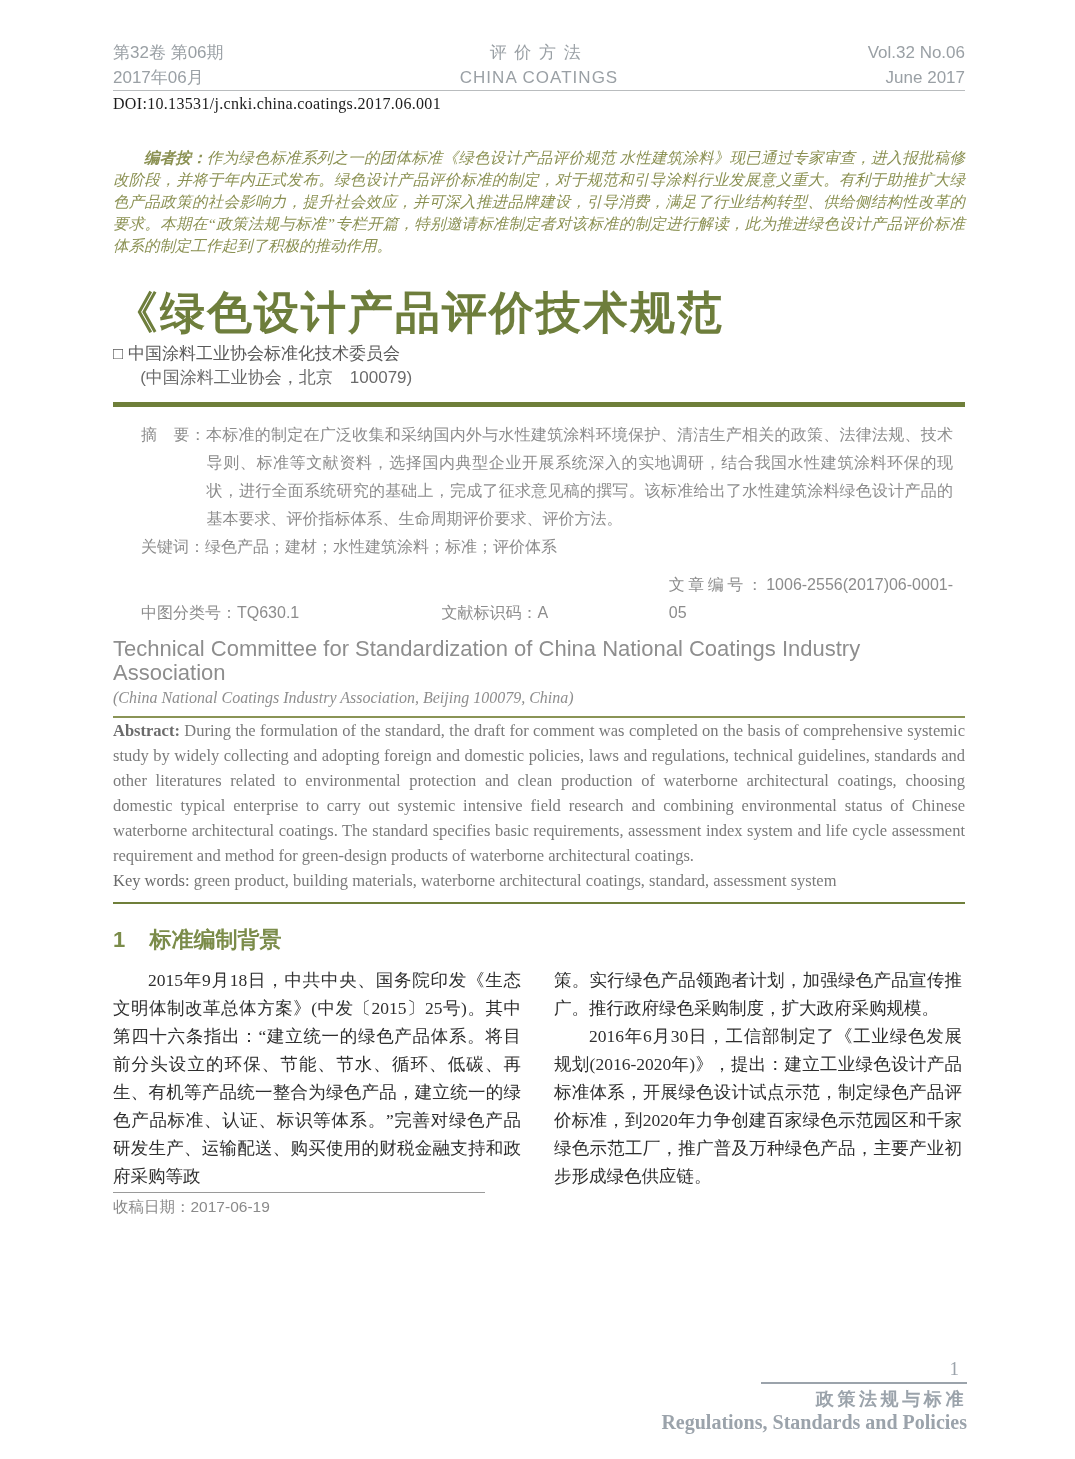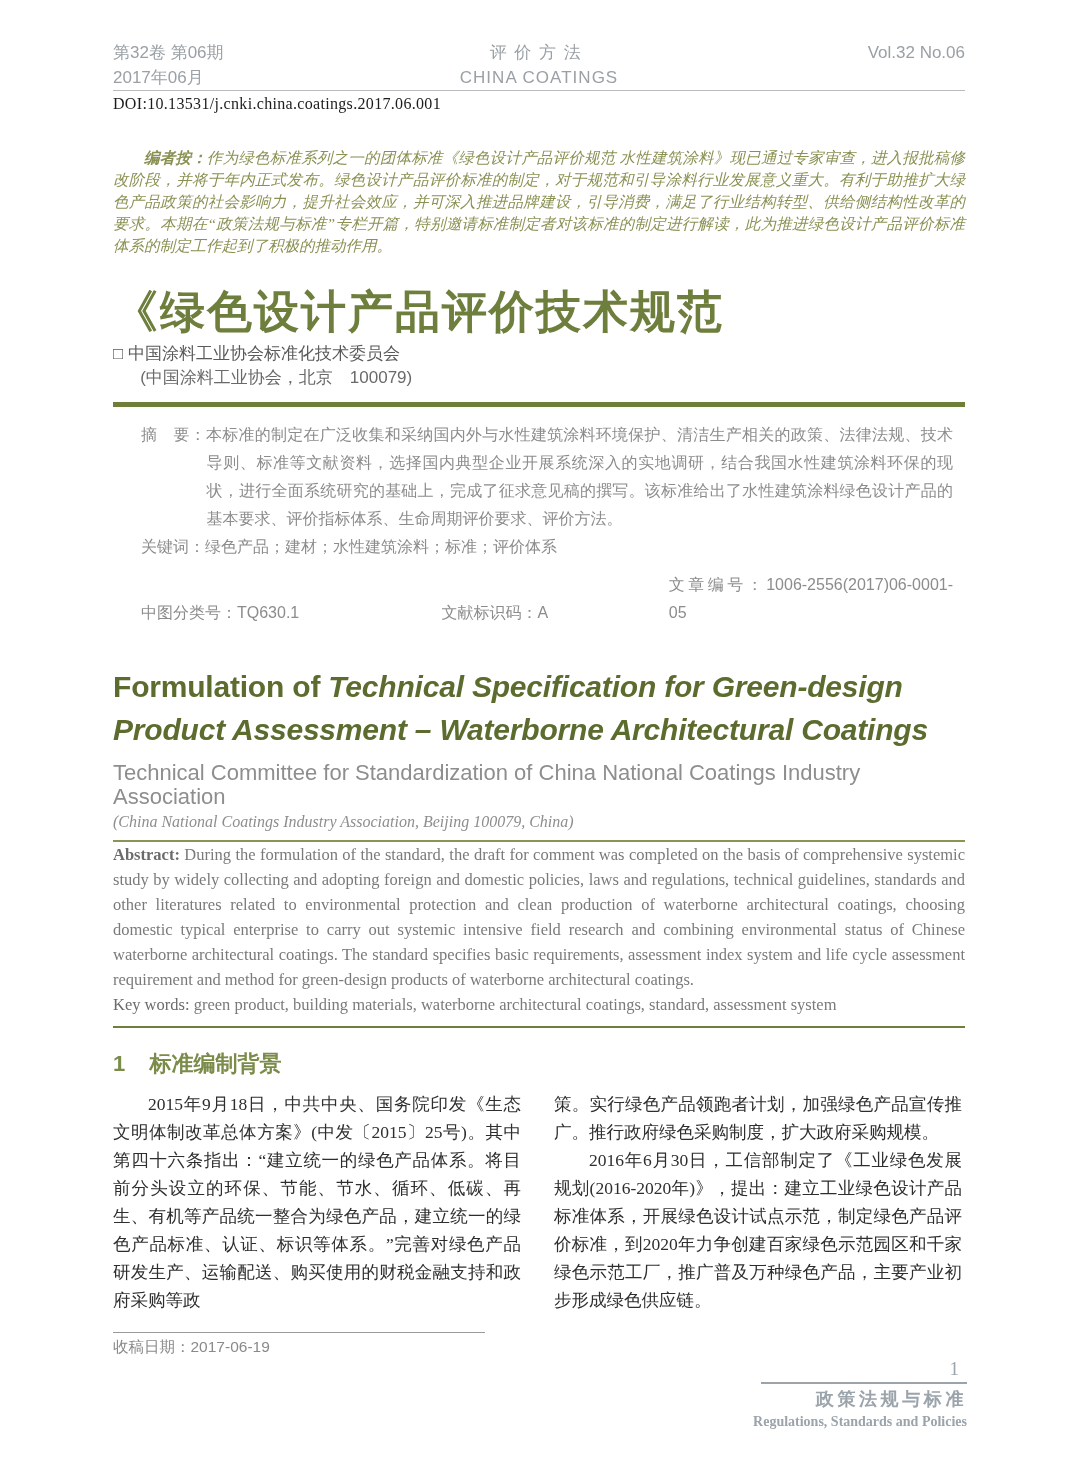--- a/index.html
+++ b/index.html
@@ -41,21 +41,21 @@
     font-size:15.5px;line-height:22px;
     text-indent:2em;
     text-align:justify;
   }
   .editor-note .en-label{font-weight:bold;}
 
   
   .title-cn{
     margin-top:26px;
     color:#6e7e3c;
-    font-family:Liberation Serif, serif;
+    font-family:Liberation Sans, sans-serif;
     font-weight:700;
     font-size:45px;line-height:59px;
     letter-spacing:2px;
   }
 
   
   .authors-cn{margin-top:0;font-size:17px;line-height:24px;color:#5a5a5a;
     font-family:"Liberation Sans", sans-serif;}
   .authors-cn .aff{padding-left:1.6em;color:#6a6a6a;}
 
@@ -124,56 +124,57 @@
   .col{width:408px;
     font-family:"Liberation Serif", serif;
     font-size:17.5px;line-height:28px;color:#2e2e2e;
     text-align:justify;}
   .col.left{margin-right:33px;}
   .col p{margin:0;}
   .col p.indent{text-indent:2em;}
 
   
   .footnote{
-    margin-top:18px;width:372px;
+    margin-top:2px;width:372px;
     border-top:1px solid #9a9a9a;
     padding-top:3px;
     color:#8a8a8a;
     font-family:"Liberation Sans", sans-serif;
     font-size:15.5px;line-height:22px;
   }
 
   
   .page-footer{
     position:absolute;right:108px;top:1358px;
     text-align:right;color:#9ba3ab;
     font-family:"Liberation Serif", serif;
   }
   .page-footer .pagenum{font-size:19px;line-height:22px;padding-right:8px;}
   .page-footer .f-rule{width:206px;border-top:2px solid #9ba3ab;margin:2px 0 3px auto;}
   .page-footer .col-cn{font-weight:bold;font-size:18px;line-height:24px;letter-spacing:.2em;}
-  .page-footer .col-en{font-weight:bold;font-size:14px;line-height:22px;}
+  .page-footer .col-en{font-weight:bold;font-size:20px;line-height:22px;}
 </style>
 </head>
 <body>
 
 <div class="page">
   <div class="content">
 
     <div class="journal-header">
       <div class="h-left">
         <div>第32卷 第06期</div>
         <div>2017年06月</div>
       </div>
       <div class="h-center">
         <div class="cn">评价方法</div>
         <div class="en">CHINA COATINGS</div>
       </div>
       <div class="h-right">
         <div>Vol.32 No.06</div>
+        <div>June 2017</div>
       </div>
     </div>
     <div class="doi-line">DOI:10.13531/j.cnki.china.coatings.2017.06.001</div>
 
     <p class="editor-note"><span class="en-label">编者按：</span><span>作为绿色标准系列之一的团体标准《绿色设计产品评价规范 水性建筑涂料》现已通过专家审查，进入报批稿修改阶段，并将于年内正式发布。绿色设计产品评价标准的制定，对于规范和引导涂料行业发展意义重大。有利于助推扩大绿色产品政策的社会影响力，提升社会效应，并可深入推进品牌建设，引导消费，满足了行业结构转型、供给侧结构性改革的要求。本期在“政策法规与标准”专栏开篇，特别邀请标准制定者对该标准的制定进行解读，此为推进绿色设计产品评价标准体系的制定工作起到了积极的推动作用。</span></p>
 
     <div class="title-cn">
       <div>《绿色设计产品评价技术规范</div>
     </div>
 
@@ -187,21 +188,20 @@
     <div class="abs-block">
       <p class="hang" style="margin:0;"><span>摘　要：</span><span>本标准的制定在广泛收集和采纳国内外与水性建筑涂料环境保护、清洁生产相关的政策、法律法规、技术导则、标准等文献资料，选择国内典型企业开展系统深入的实地调研，结合我国水性建筑涂料环保的现状，进行全面系统研究的基础上，完成了征求意见稿的撰写。该标准给出了水性建筑涂料绿色设计产品的基本要求、评价指标体系、生命周期评价要求、评价方法。</span></p>
       <p class="hang kw-line" style="margin:0;"><span>关键词：</span><span>绿色产品；建材；水性建筑涂料；标准；评价体系</span></p>
       <div class="clc-row">
         <span class="c1"><span>中图分类号：</span><span>TQ630.1</span></span>
         <span class="c2"><span>文献标识码：</span><span>A</span></span>
         <span class="c3"><span>文章编号：</span><span>1006-2556(2017)06-0001-05</span></span>
       </div>
     </div>
 
-    <div class="title-en"><span>Formulation of </span><span class="it">Technical Specification for Green-design</span><span class="line2">Product Assessment – Waterborne Architectural Coatings</span></div>
 
     <div class="authors-en">
       <div class="name">Technical Committee for Standardization of China National Coatings Industry Association</div>
       <div class="aff">(China National Coatings Industry Association, Beijing 100079, China)</div>
     </div>
 
     <div class="rule-thin"></div>
 
     <p class="abstract-en" style="margin:0;"><span class="lbl">Abstract:</span><span> During the formulation of the standard, the draft for comment was completed on the basis of comprehensive systemic study by widely collecting and adopting foreign and domestic policies, laws and regulations, technical guidelines, standards and other literatures related to environmental protection and clean production of waterborne architectural coatings, choosing domestic typical enterprise to carry out systemic intensive field research and combining environmental status of Chinese waterborne architectural coatings. The standard specifies basic requirements, assessment index system and life cycle assessment requirement and method for green-design products of waterborne architectural coatings.</span></p>
     <p class="keywords-en" style="margin:0;"><span class="lbl">Key words:</span><span> green product, building materials, waterborne architectural coatings, standard, assessment system</span></p>

